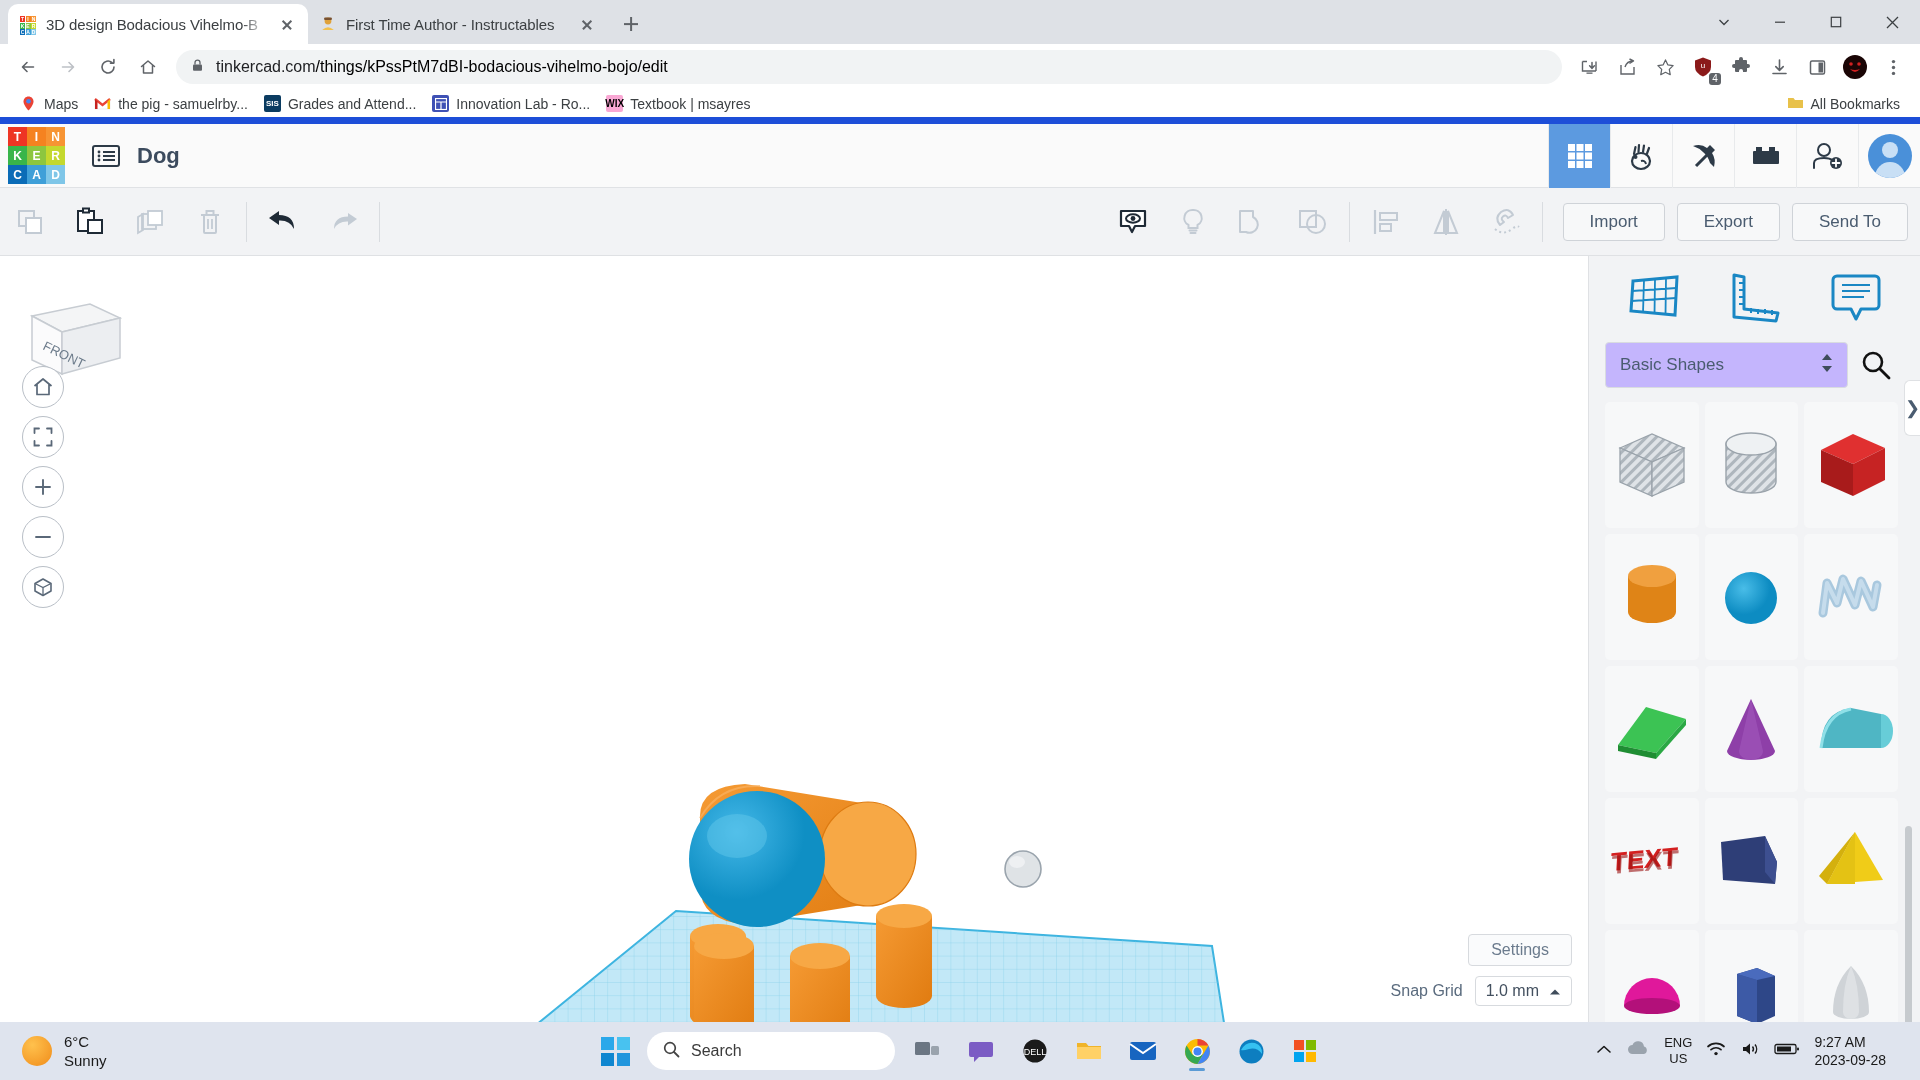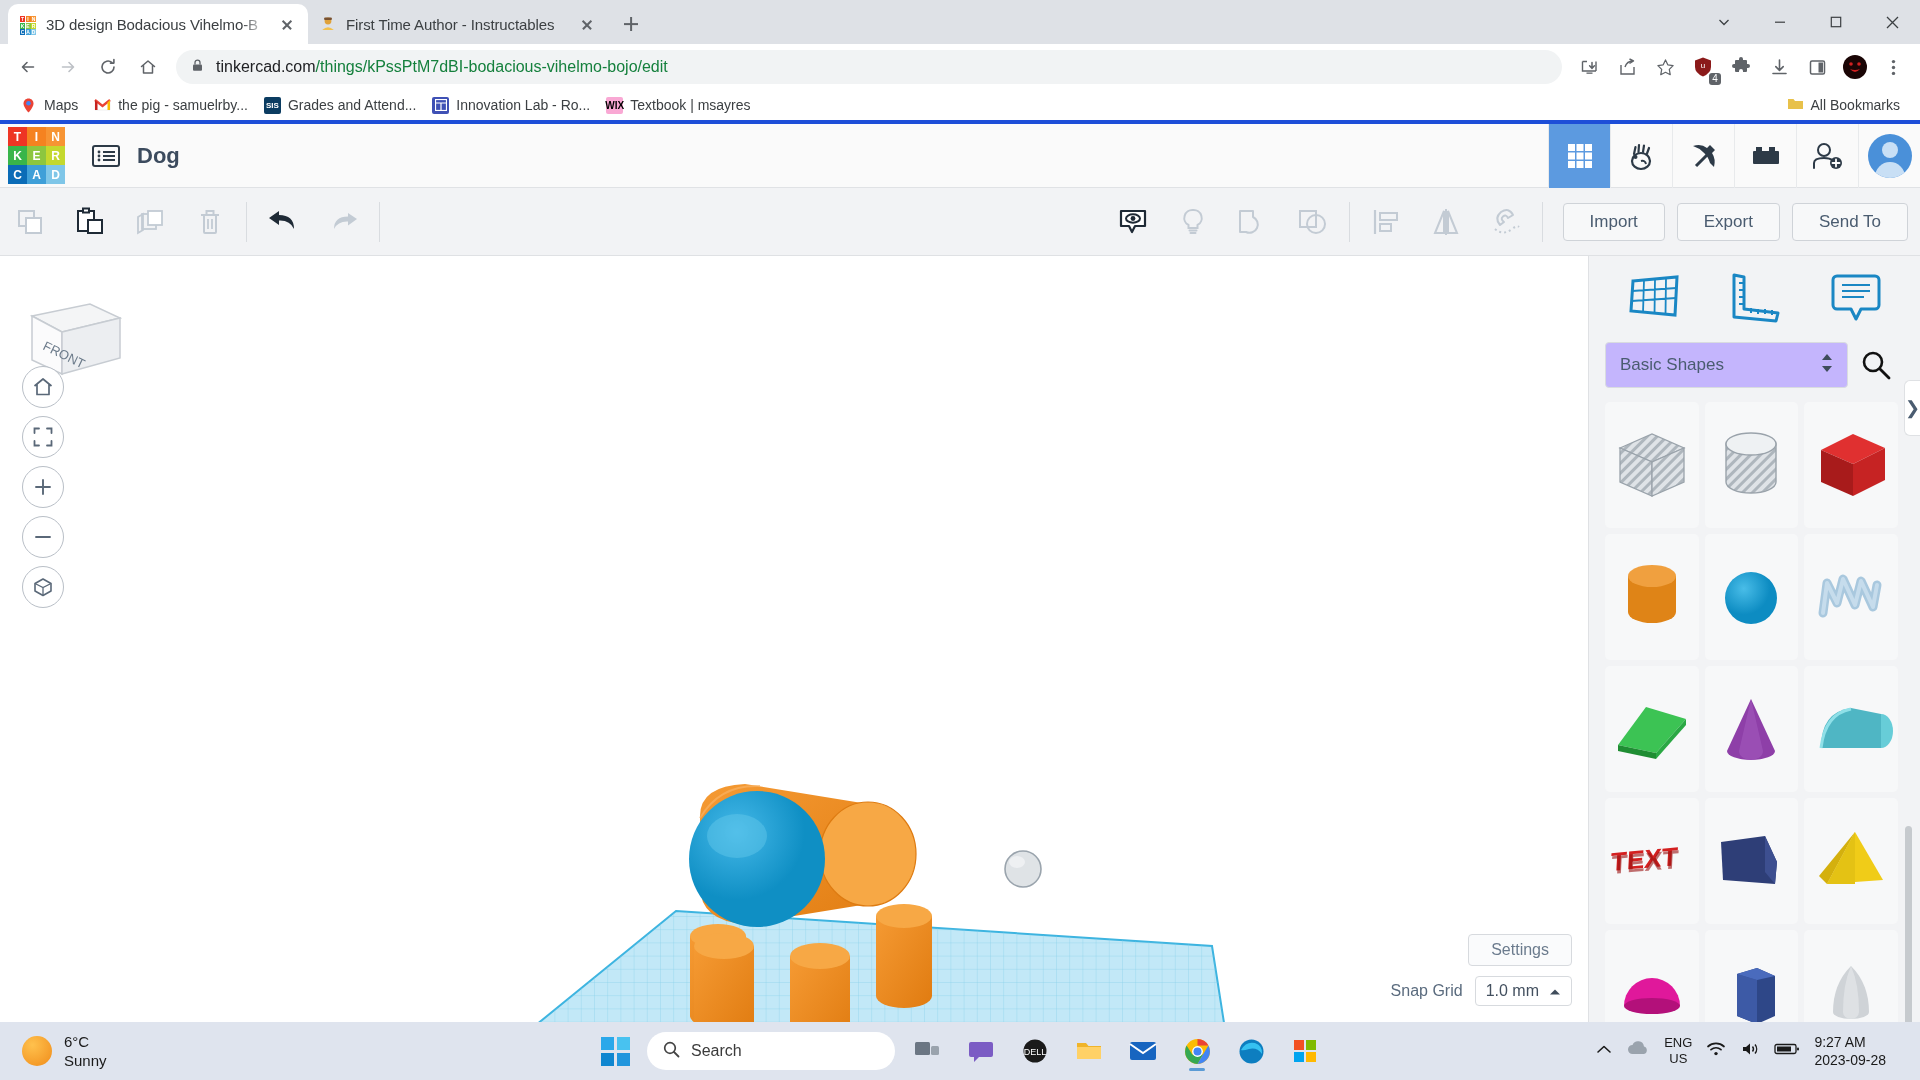--- a/index.html
+++ b/index.html
@@ -57,33 +57,33 @@
     position: absolute; top: 44px; left: 0; width: 1920px; height: 46px;
     background: #fff; display: flex; align-items: center; padding: 0 8px;
   }
   .navbtn { width: 34px; height: 34px; display:flex; align-items:center; justify-content:center; margin: 0 3px; border-radius: 50%;}
   .omnibox {
     flex: 1; height: 34px; background: #f1f3f4; border-radius: 17px;
     display: flex; align-items: center; padding: 0 14px; margin: 0 8px;
     font-size: 16px; color: #202124; gap: 11px;
   }
   .omnibox .urltext { color:#202124; }
-  .omnibox .urltext .dim { color: #15803d; }
+  .omnibox .urltext .dim { color: #000000; }
   .tbicon { width: 34px; height: 34px; display:flex; align-items:center; justify-content:center; margin:0 2px; position:relative;}
   .omni-actions { display:flex; align-items:center; }
   .ext-badge {
     position:absolute; right:-1px; bottom:-1px; background:#5f6368; color:#fff;
     font-size:10px; line-height:12px; padding:0 3px; border-radius:3px; min-width:12px; text-align:center;
   }
 
   
   .bookmarks {
     position: absolute; top: 90px; left: 0; width: 1920px; height: 34px;
     background: #fff; display:flex; align-items:center; padding: 0 12px;
-    border-bottom: 4px solid #1d4ed8;
+    border-bottom: 7px solid #1d4ed8;
   }
   .bm { display:flex; align-items:center; gap:7px; padding: 4px 8px; border-radius:4px;
         font-size: 14px; color: #3c4043; white-space: nowrap; }
   .bm-ico { width:17px; height:17px; flex:0 0 17px; display:flex; align-items:center; justify-content:center; font-size:9px; font-weight:bold; color:#fff; border-radius:2px;}
   .allbm { margin-left:auto; display:flex; align-items:center; gap:7px; font-size:14px; color:#3c4043; padding-right: 8px;}
 
   
   .tc-header {
     position:absolute; top:124px; left:0; width:1920px; height:64px;
     background:#fafafa; border-bottom:1px solid #e0e2e5;

